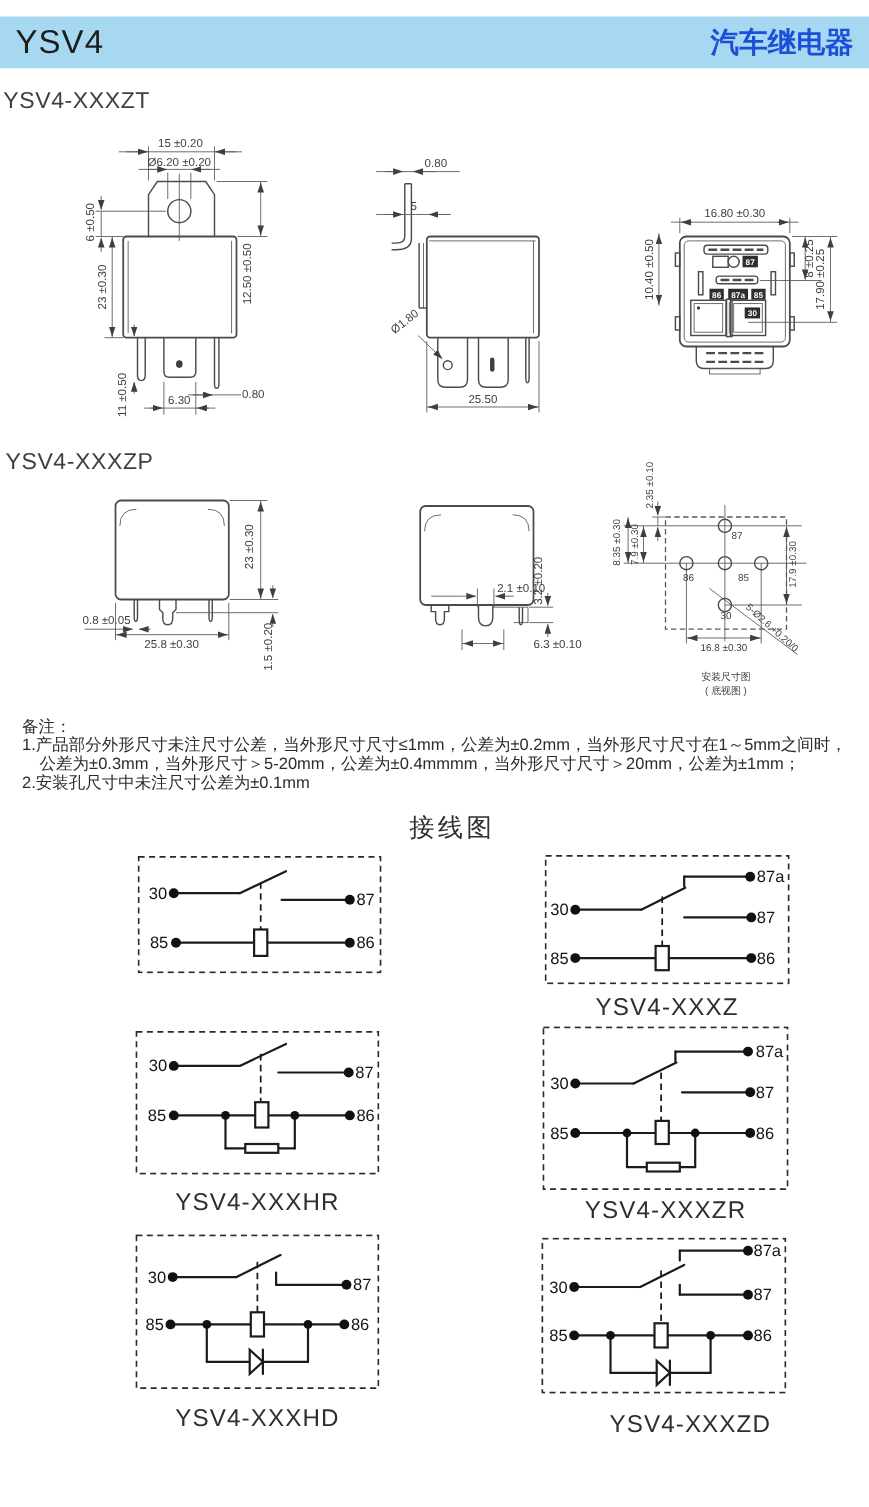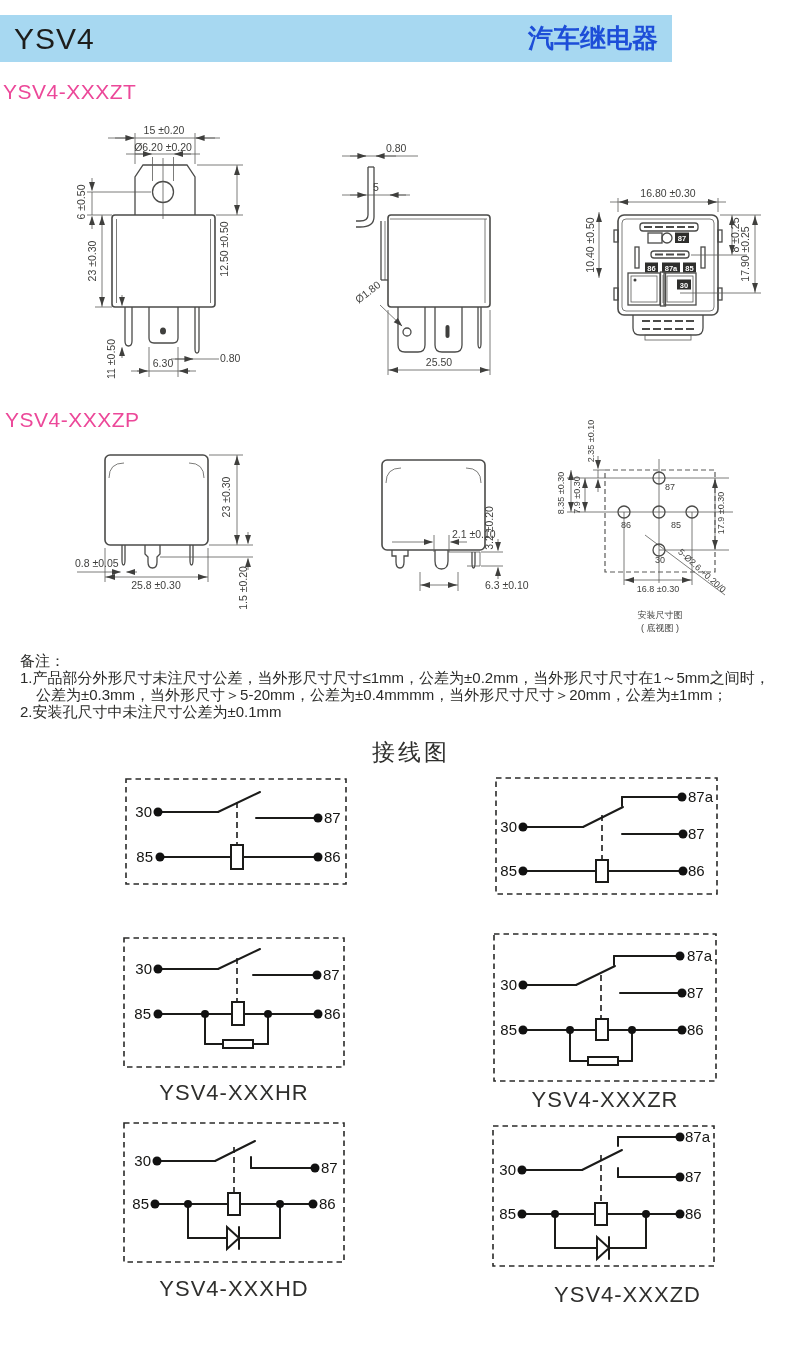--- a/index.html
+++ b/index.html
@@ -1,22 +1,22 @@
 <!DOCTYPE html>
 <html><head>
 <meta charset="utf-8">
 <style>
   html,body{margin:0;padding:0;background:#fff;}
   .page{position:relative;width:790px;height:1370px;background:#fff;overflow:hidden;
         font-family:"Liberation Sans",sans-serif;}
-  .band{position:absolute;left:0;top:15px;width:672px;height:47px;background:#a7d8f1;
+  .band{position:absolute;left:0;top:15px;width:790px;height:47px;background:#a7d8f1;
         display:flex;align-items:center;justify-content:space-between;box-sizing:border-box;padding:0 14px;}
   .band .model{font-size:30px;color:#1d1d1b;letter-spacing:1px;}
   .band .product{font-size:26px;font-weight:bold;color:#1d4ed8;}
-  .sect{position:absolute;font-size:21px;color:#ec4899;letter-spacing:.5px;}
+  .sect{position:absolute;font-size:21px;color:#404040;letter-spacing:.5px;}
   .abs{position:absolute;}
   .notes{position:absolute;left:20px;top:652px;width:762px;font-size:15px;line-height:17px;color:#2b2b29;}
   .notes .indent{padding-left:16px;}
   .wtitle{position:absolute;left:16px;top:737px;width:790px;text-align:center;font-size:23px;
           letter-spacing:3px;color:#2f2f2d;}
   .cap{position:absolute;text-align:center;font-size:22px;letter-spacing:1px;color:#2f2f2d;}
   
   .b{fill:none;stroke:#4b4b49;stroke-width:1.3;}
   .b2{fill:none;stroke:#4b4b49;stroke-width:1.6;}
   .t{fill:none;stroke:#5a5a58;stroke-width:0.8;}
@@ -374,20 +374,21 @@
     <circle class="dot" cx="187" cy="20" r="4.5"></circle>
     <circle class="dot" cx="188" cy="57" r="4.5"></circle>
     <circle class="dot" cx="28" cy="94" r="4.5"></circle>
     <circle class="dot" cx="188" cy="94" r="4.5"></circle>
     <text class="wt" x="193" y="25">87a</text>
     <text class="wt" x="22" y="55" text-anchor="end">30</text>
     <text class="wt" x="193" y="62">87</text>
     <text class="wt" x="22" y="99" text-anchor="end">85</text>
     <text class="wt" x="193" y="99">86</text>
   </svg>
+  <div class="cap" style="left:495px;top:903px;width:223px;">YSV4-XXXZ</div>
 
   <svg class="abs" style="left:123px;top:937px;" width="222" height="131" viewBox="0 0 222 131">
     <rect class="wbox" x="1" y="1" width="220" height="129"></rect>
     <line class="w" x1="35" y1="32" x2="95" y2="32"></line>
     <line class="w" x1="95" y1="32" x2="137" y2="12"></line>
     <line class="wd" x1="114" y1="21" x2="114" y2="65"></line>
     <line class="w" x1="130" y1="38" x2="194" y2="38"></line>
     <line class="w" x1="35" y1="77" x2="195" y2="77"></line>
     <rect class="comp" x="109" y="65" width="12" height="23"></rect>
     <line class="w" x1="82" y1="77" x2="82" y2="107"></line>

